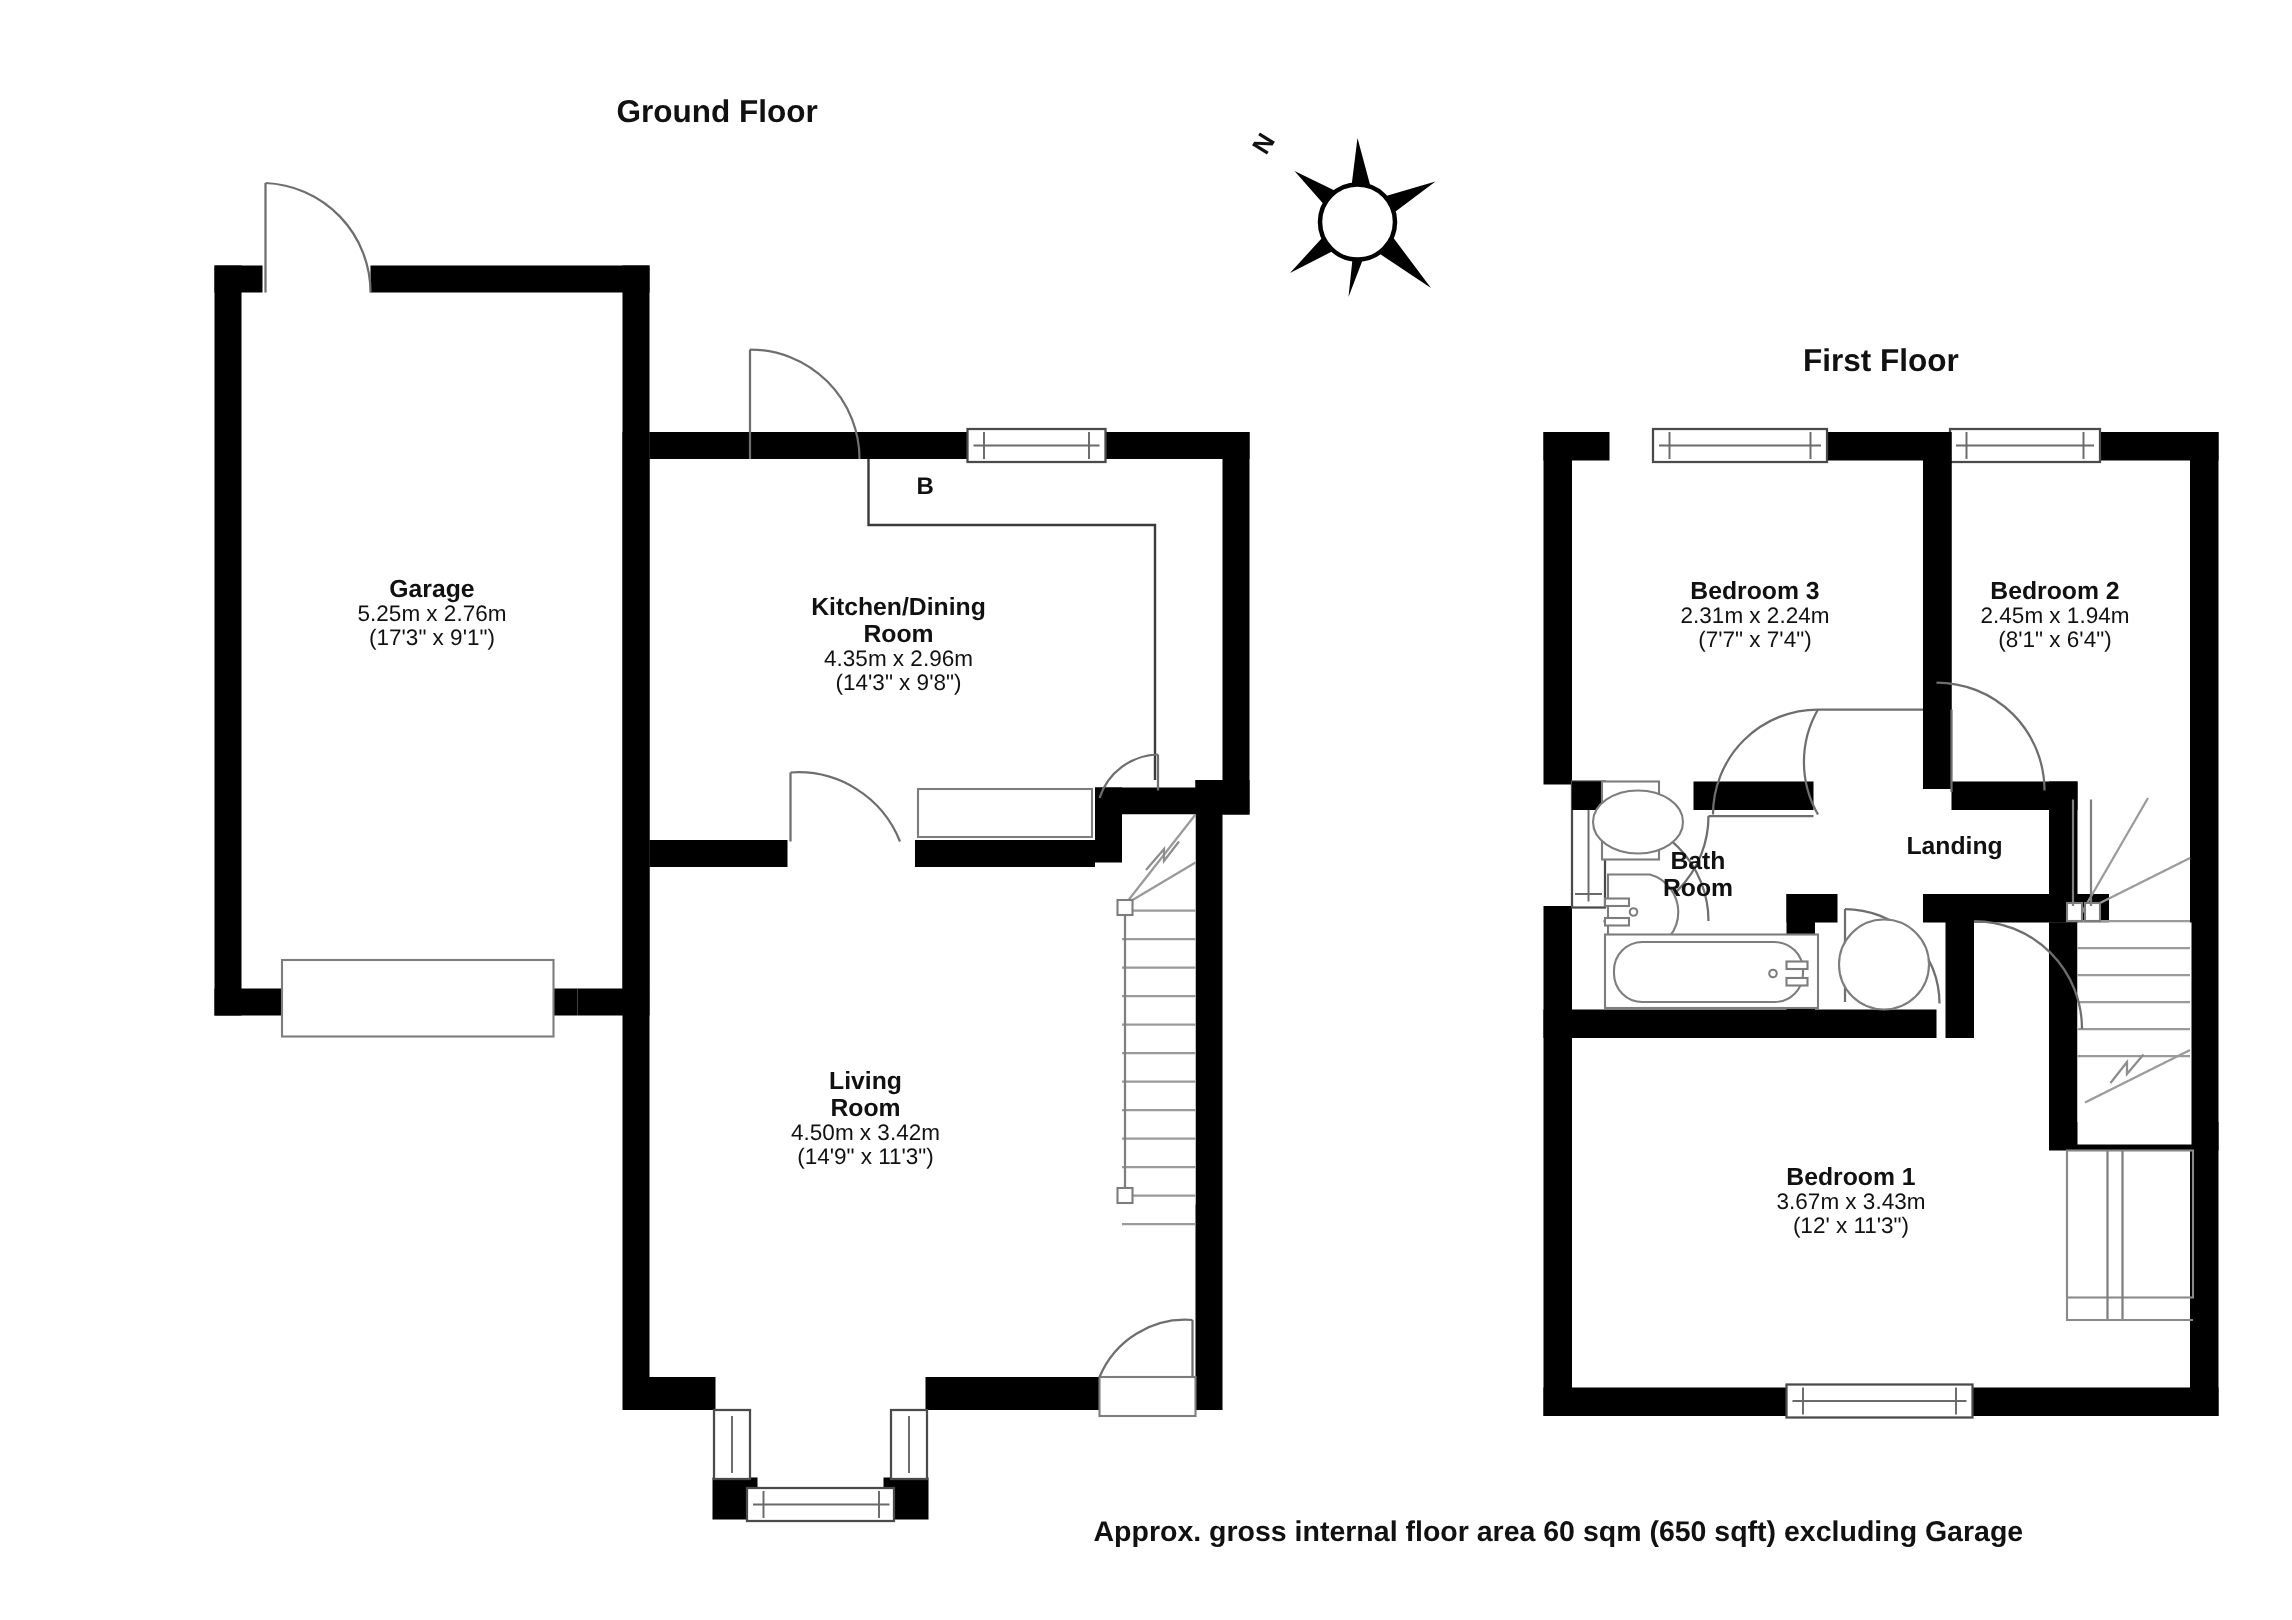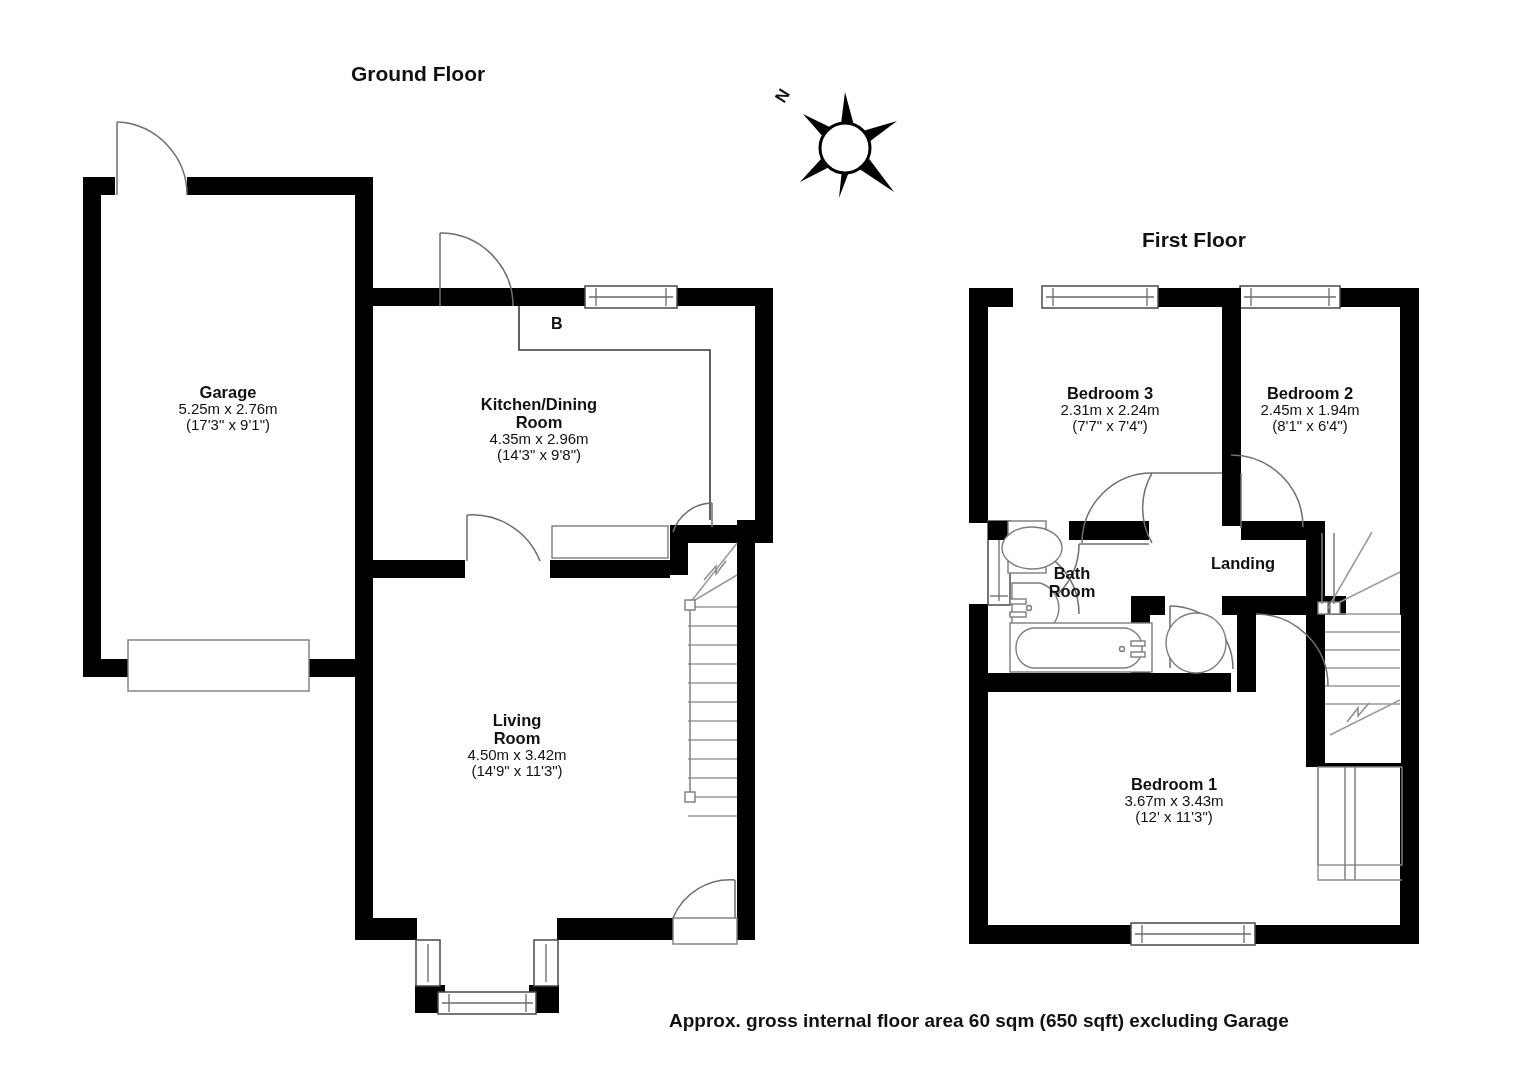--- a/index.html
+++ b/index.html
@@ -11,24 +11,25 @@
   body {
     width: 1528px;
     height: 1080px;
     overflow: hidden;
     font-family: "Liberation Sans", sans-serif;
     color: #111111;
     position: relative;
   }
   #plan-root {
     position: absolute;
-    left: 0;
+    left: 16px;
     top: 0;
     width: 1296px;
     height: 1080px;
+    padding-left: 44px;
   }
   svg.plan {
     display: block;
     width: 1528px;
     height: 1080px;
   }
   .wall      { fill: #000000; }
   .thin      { fill: none; stroke: #3a3a3a; stroke-width: 1.6; }
   .thin-lite { fill: none; stroke: #8a8a8a; stroke-width: 1.4; }
   .swing     { fill: none; stroke: #6e6e6e; stroke-width: 1.5; }

